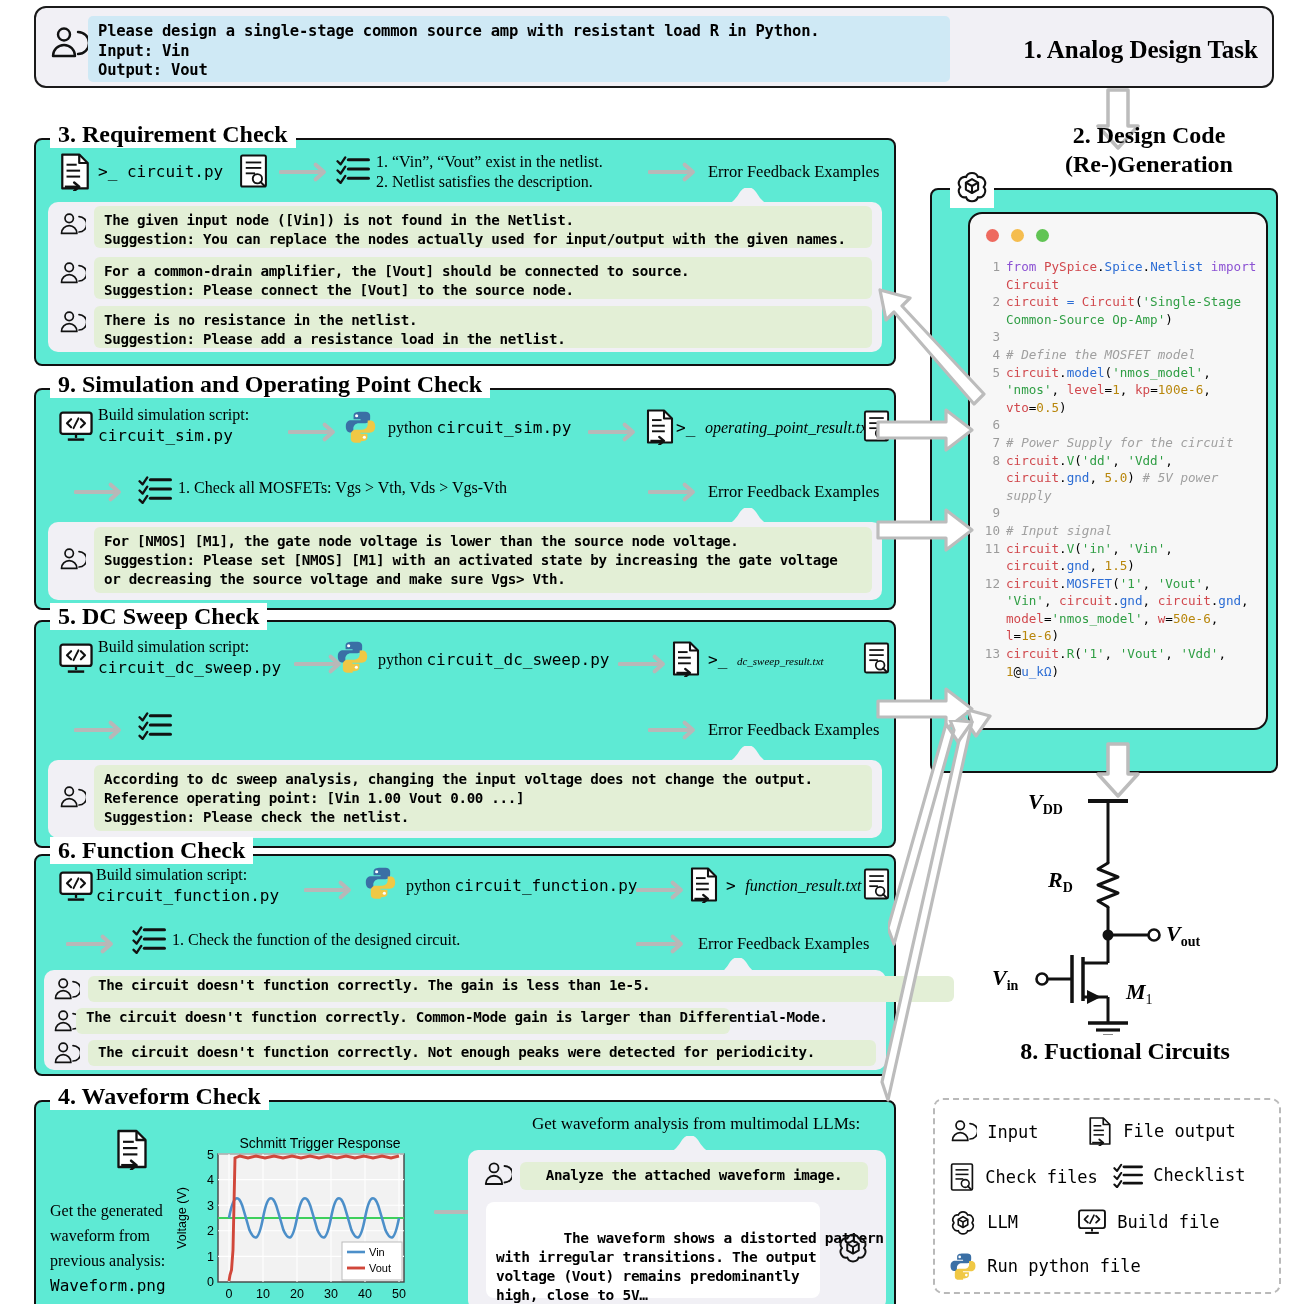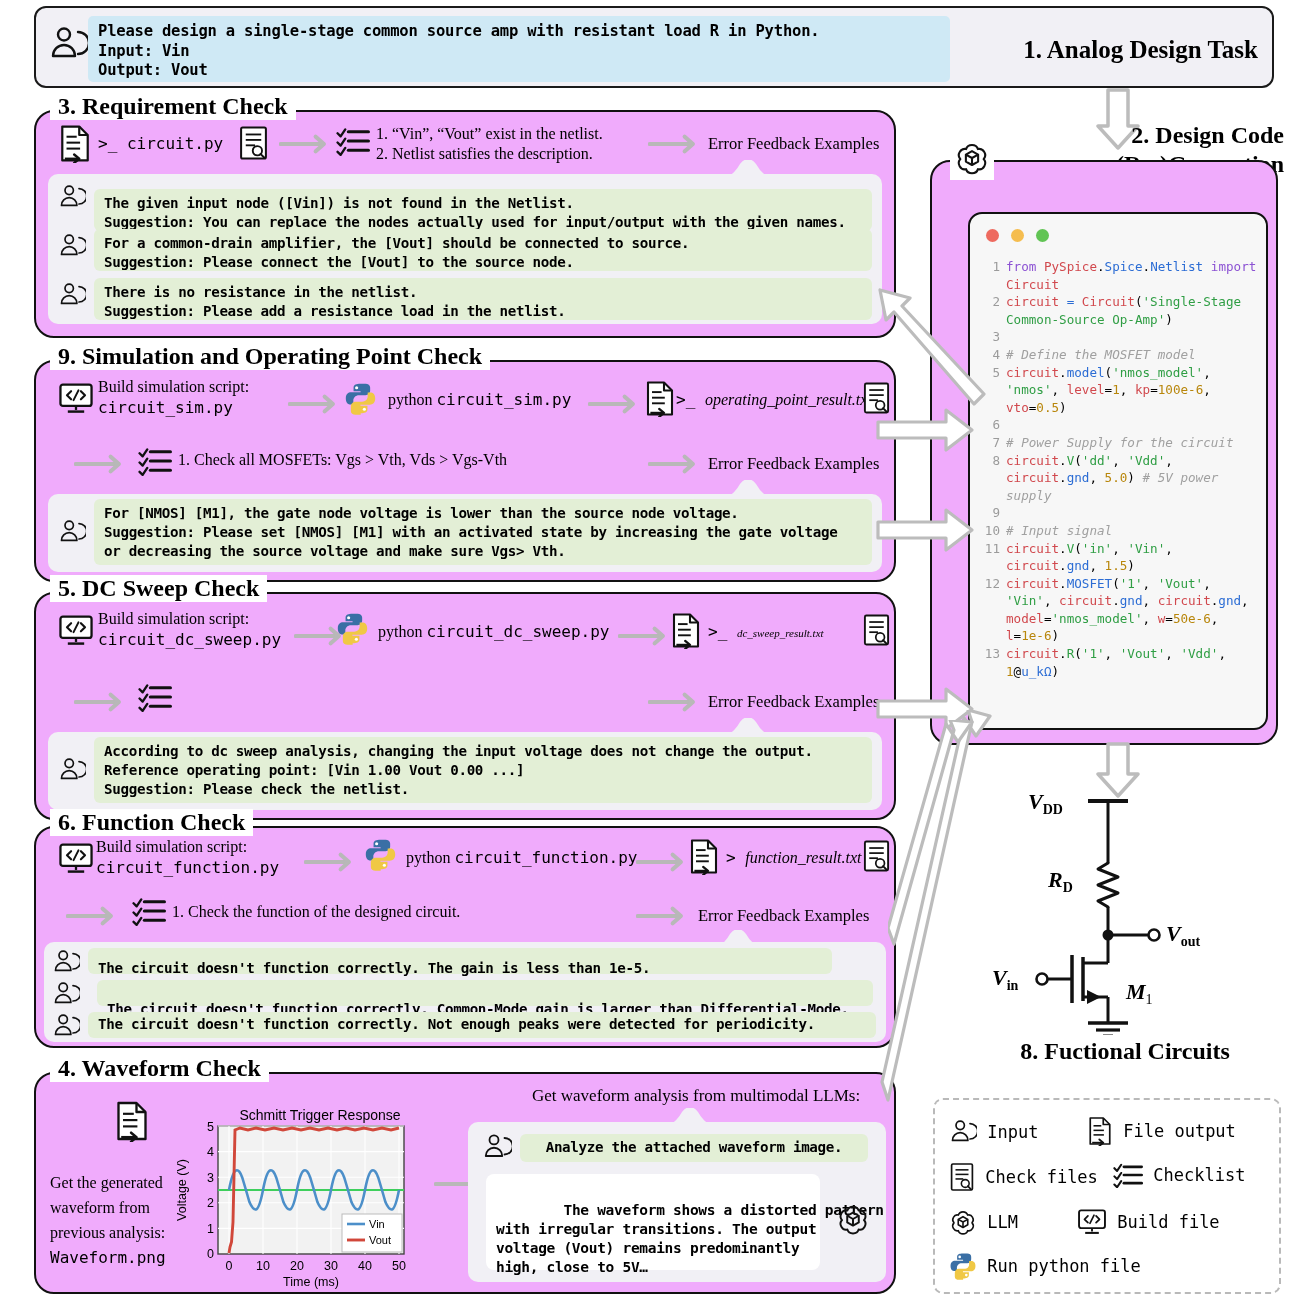--- a/index.html
+++ b/index.html
@@ -32,22 +32,22 @@
   }
   #task-user-icon{position:absolute;left:12px;top:16px;}
   #task-title{
     position:absolute;right:14px;top:28px;
     font-size:25px;font-weight:bold;white-space:nowrap;
   }
 
   
   .panel{
     position:absolute;
-    border:2.5px solid #111;border-radius:20px;
-    box-sizing:border-box;background:#f0abfc;
+    border:2.5px solid #111;border-radius:8px;
+    box-sizing:border-box;background:#5eead4;margin-top:28px;
   }
   .panel-title{
     position:absolute;left:14px;top:-19px;
     background:#fff;padding:0 8px;
     font-size:24px;font-weight:bold;white-space:nowrap;
     z-index:3;
   }
 
   
   .msg-group{
@@ -190,21 +190,21 @@
     <div>Input: Vin</div>
     <div>Output: Vout</div>
   </div>
   <div id="task-title">1. Analog Design Task</div>
 </div>
 
 <svg class="blockarrow" style="left:1094px;top:88px;" width="52" height="62">
   <path d="M14 2 h20 v36 h10 l-20 22 l-20 -22 h10 z" fill="#fff" stroke="#bcbcbc" stroke-width="3.5" stroke-linejoin="round"></path>
 </svg>
 
-<div style="position:absolute;left:1014px;top:122px;width:270px;text-align:right;">
+<div style="position:absolute;left:1014px;top:122px;width:270px;text-align:center;">
   <div style="font-size:24px;font-weight:bold;">2. Design Code</div>
   <div style="font-size:24px;font-weight:bold;margin-top:2px;">(Re-)Generation</div>
 </div>
 
 <div class="panel" id="code-panel" style="left:930px;top:160px;width:348px;height:585px;">
   <span style="position:absolute;left:18px;top:-22px;background:#fff;padding:0 4px;">
     <svg width="36" height="36">
         <use href="#sym-openai"></use>
       </svg>
   </span>
@@ -304,21 +304,21 @@
   <div class="feedback-label" style="position:absolute;left:672px;top:22px;">Error Feedback Examples</div>
 
   <svg style="position:absolute;left:672px;top:48px;" width="110" height="22">
     <path d="M0 22 q22 0 32 -18 q8 -10 16 0 q10 18 32 18" fill="#f1f0f5" stroke="none"></path>
   </svg>
 
   <div class="msg-group" style="left:12px;top:62px;width:834px;height:150px;">
     <span class="usr" style="left:10px;top:9px;"><svg width="28" height="28">
           <use href="#sym-user"></use>
         </svg></span>
-    <div class="bubble" style="position:absolute;left:46px;top:15px;width:778px;height:42px;"><span>The given input node ([Vin]) is not found in the Netlist.</span><br><span>Suggestion: You can replace the nodes actually used for input/output with the given names.</span></div>
+    <div class="bubble" style="position:absolute;left:46px;top:4px;width:778px;height:42px;"><span>The given input node ([Vin]) is not found in the Netlist.</span><br><span>Suggestion: You can replace the nodes actually used for input/output with the given names.</span></div>
 
     <span class="usr" style="left:10px;top:58px;"><svg width="28" height="28">
           <use href="#sym-user"></use>
         </svg></span>
     <div class="bubble" style="position:absolute;left:46px;top:55px;width:778px;height:42px;"><span>For a common-drain amplifier, the [Vout] should be connected to source.</span><br><span>Suggestion: Please connect the [Vout] to the source node.</span></div>
 
     <span class="usr" style="left:10px;top:107px;"><svg width="28" height="28">
           <use href="#sym-user"></use>
         </svg></span>
     <div class="bubble" style="position:absolute;left:46px;top:104px;width:778px;height:42px;"><span>There is no resistance in the netlist.</span><br><span>Suggestion: Please add a resistance load in the netlist.</span></div>
@@ -499,25 +499,25 @@
   <div class="feedback-label" style="position:absolute;left:662px;top:78px;">Error Feedback Examples</div>
 
   <svg style="position:absolute;left:662px;top:102px;" width="110" height="22">
     <path d="M0 22 q22 0 32 -18 q8 -10 16 0 q10 18 32 18" fill="#f1f0f5" stroke="none"></path>
   </svg>
 
   <div class="msg-group" style="left:8px;top:114px;width:842px;height:100px;">
     <span class="usr" style="left:8px;top:6px;"><svg width="28" height="28">
           <use href="#sym-user"></use>
         </svg></span>
-    <div class="bubble" style="position:absolute;left:44px;top:6px;width:744px;height:26px;padding-top:11px;">The circuit doesn't function correctly. The gain is less than 1e-5.</div>
+    <div class="bubble" style="position:absolute;left:44px;top:6px;width:866px;height:26px;padding-top:0;">The circuit doesn't function correctly. The gain is less than 1e-5.</div>
     <span class="usr" style="left:8px;top:38px;"><svg width="28" height="28">
           <use href="#sym-user"></use>
         </svg></span>
-    <div class="bubble" style="position:absolute;left:53px;top:38px;width:776px;height:26px;padding-top:20px;">The circuit doesn't function correctly. Common-Mode gain is larger than Differential-Mode.</div>
+    <div class="bubble" style="position:absolute;left:32px;top:38px;width:654px;height:26px;padding-top:0;">The circuit doesn't function correctly. Common-Mode gain is larger than Differential-Mode.</div>
     <span class="usr" style="left:8px;top:70px;"><svg width="28" height="28">
           <use href="#sym-user"></use>
         </svg></span>
     <div class="bubble" style="position:absolute;left:44px;top:70px;width:788px;height:26px;padding-top:3px;">The circuit doesn't function correctly. Not enough peaks were detected for periodicity.</div>
   </div>
 </div>
 
 <div class="panel" style="left:34px;top:1072px;width:862px;height:222px;">
   <div class="panel-title">4. Waveform Check</div>
 

